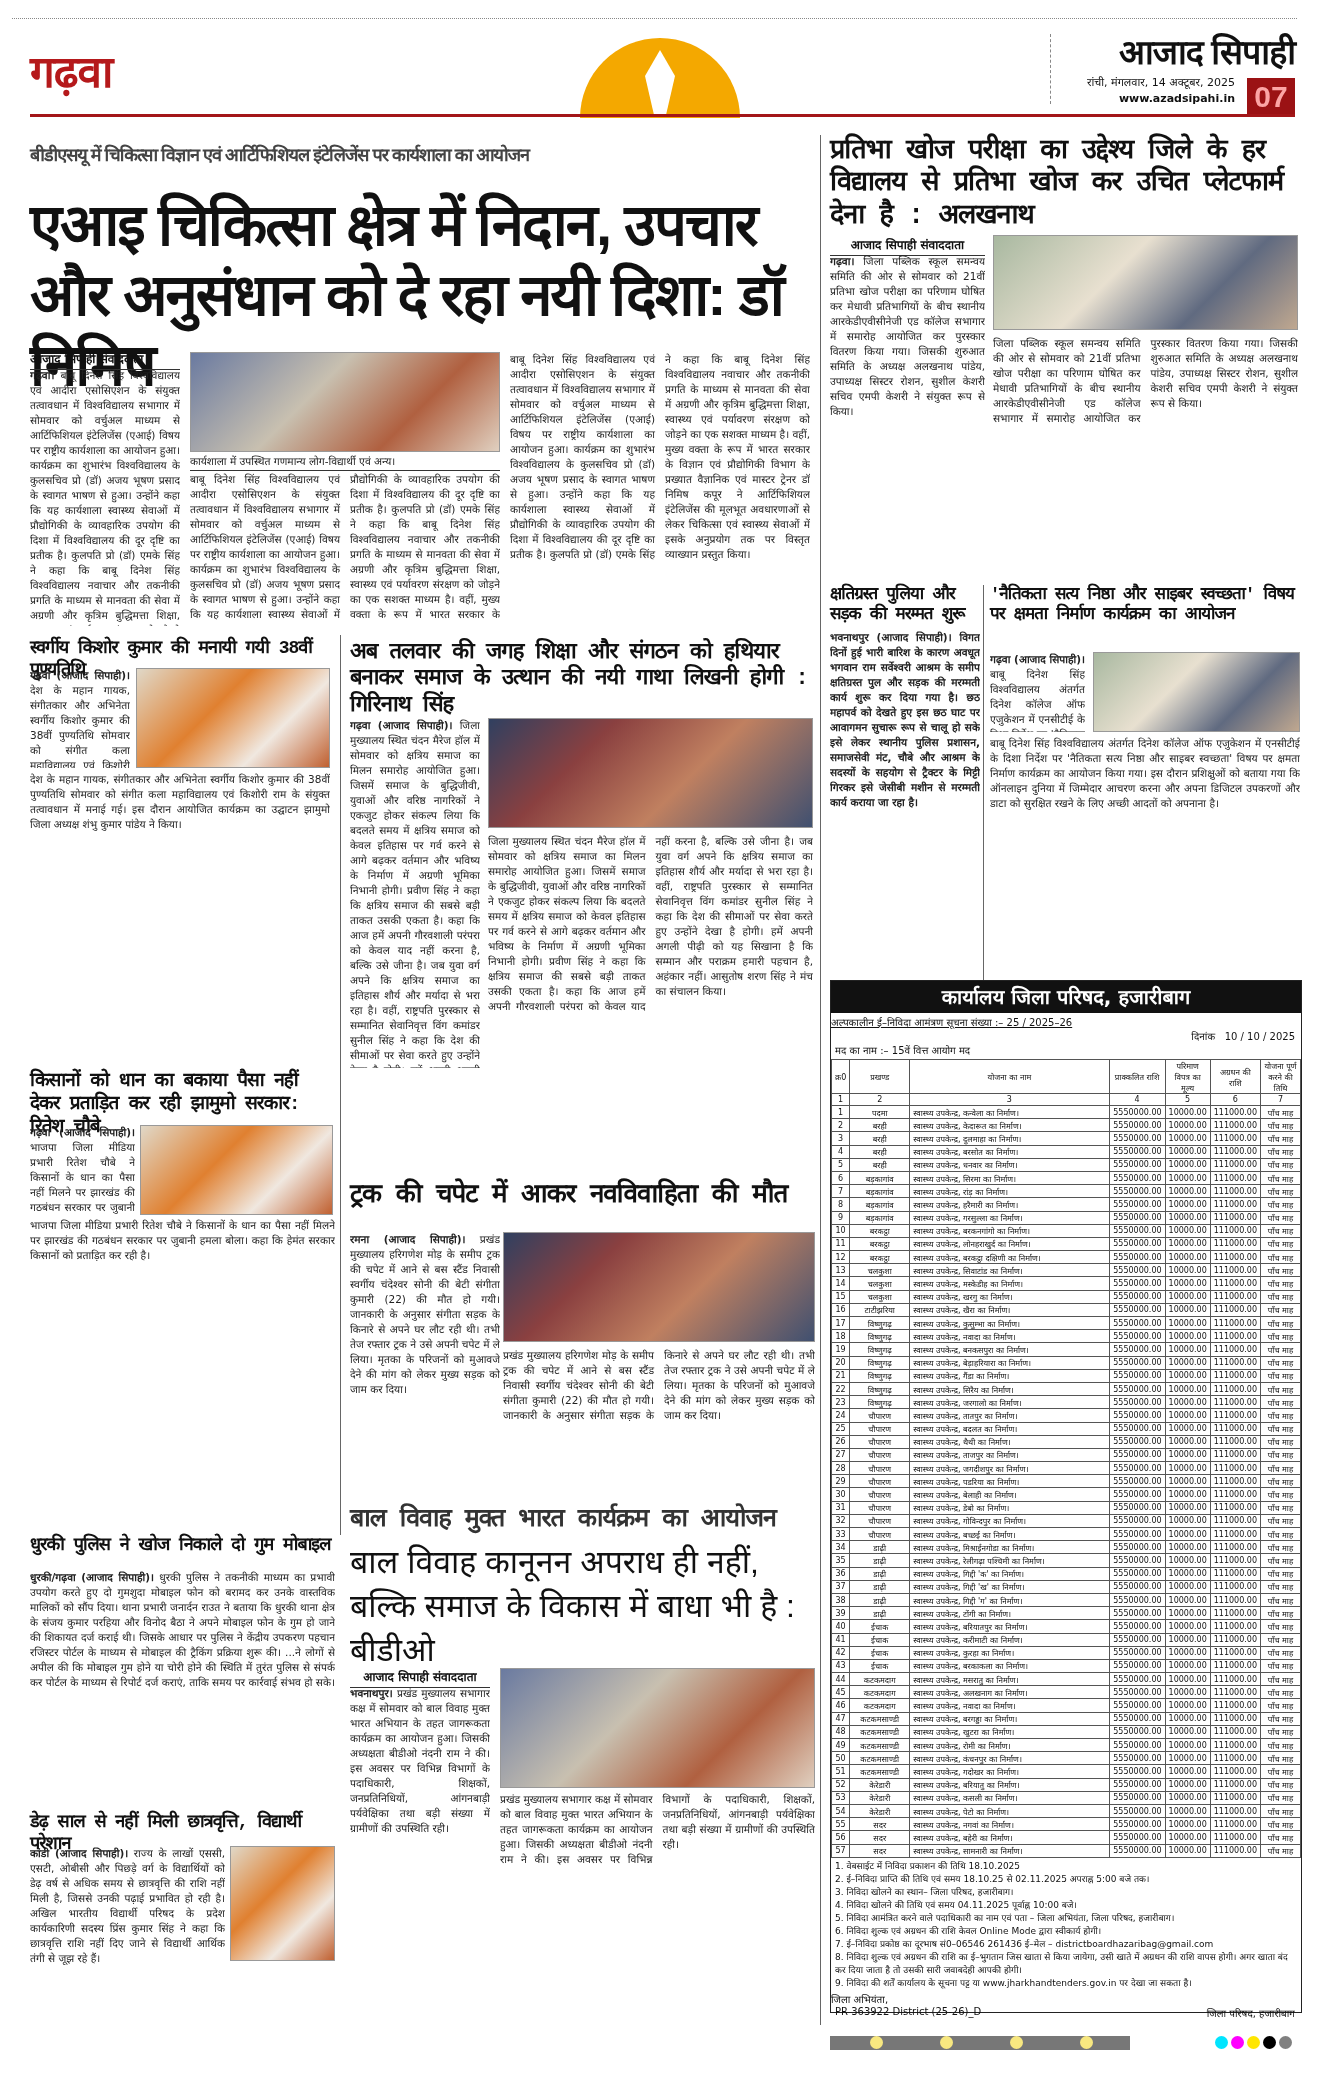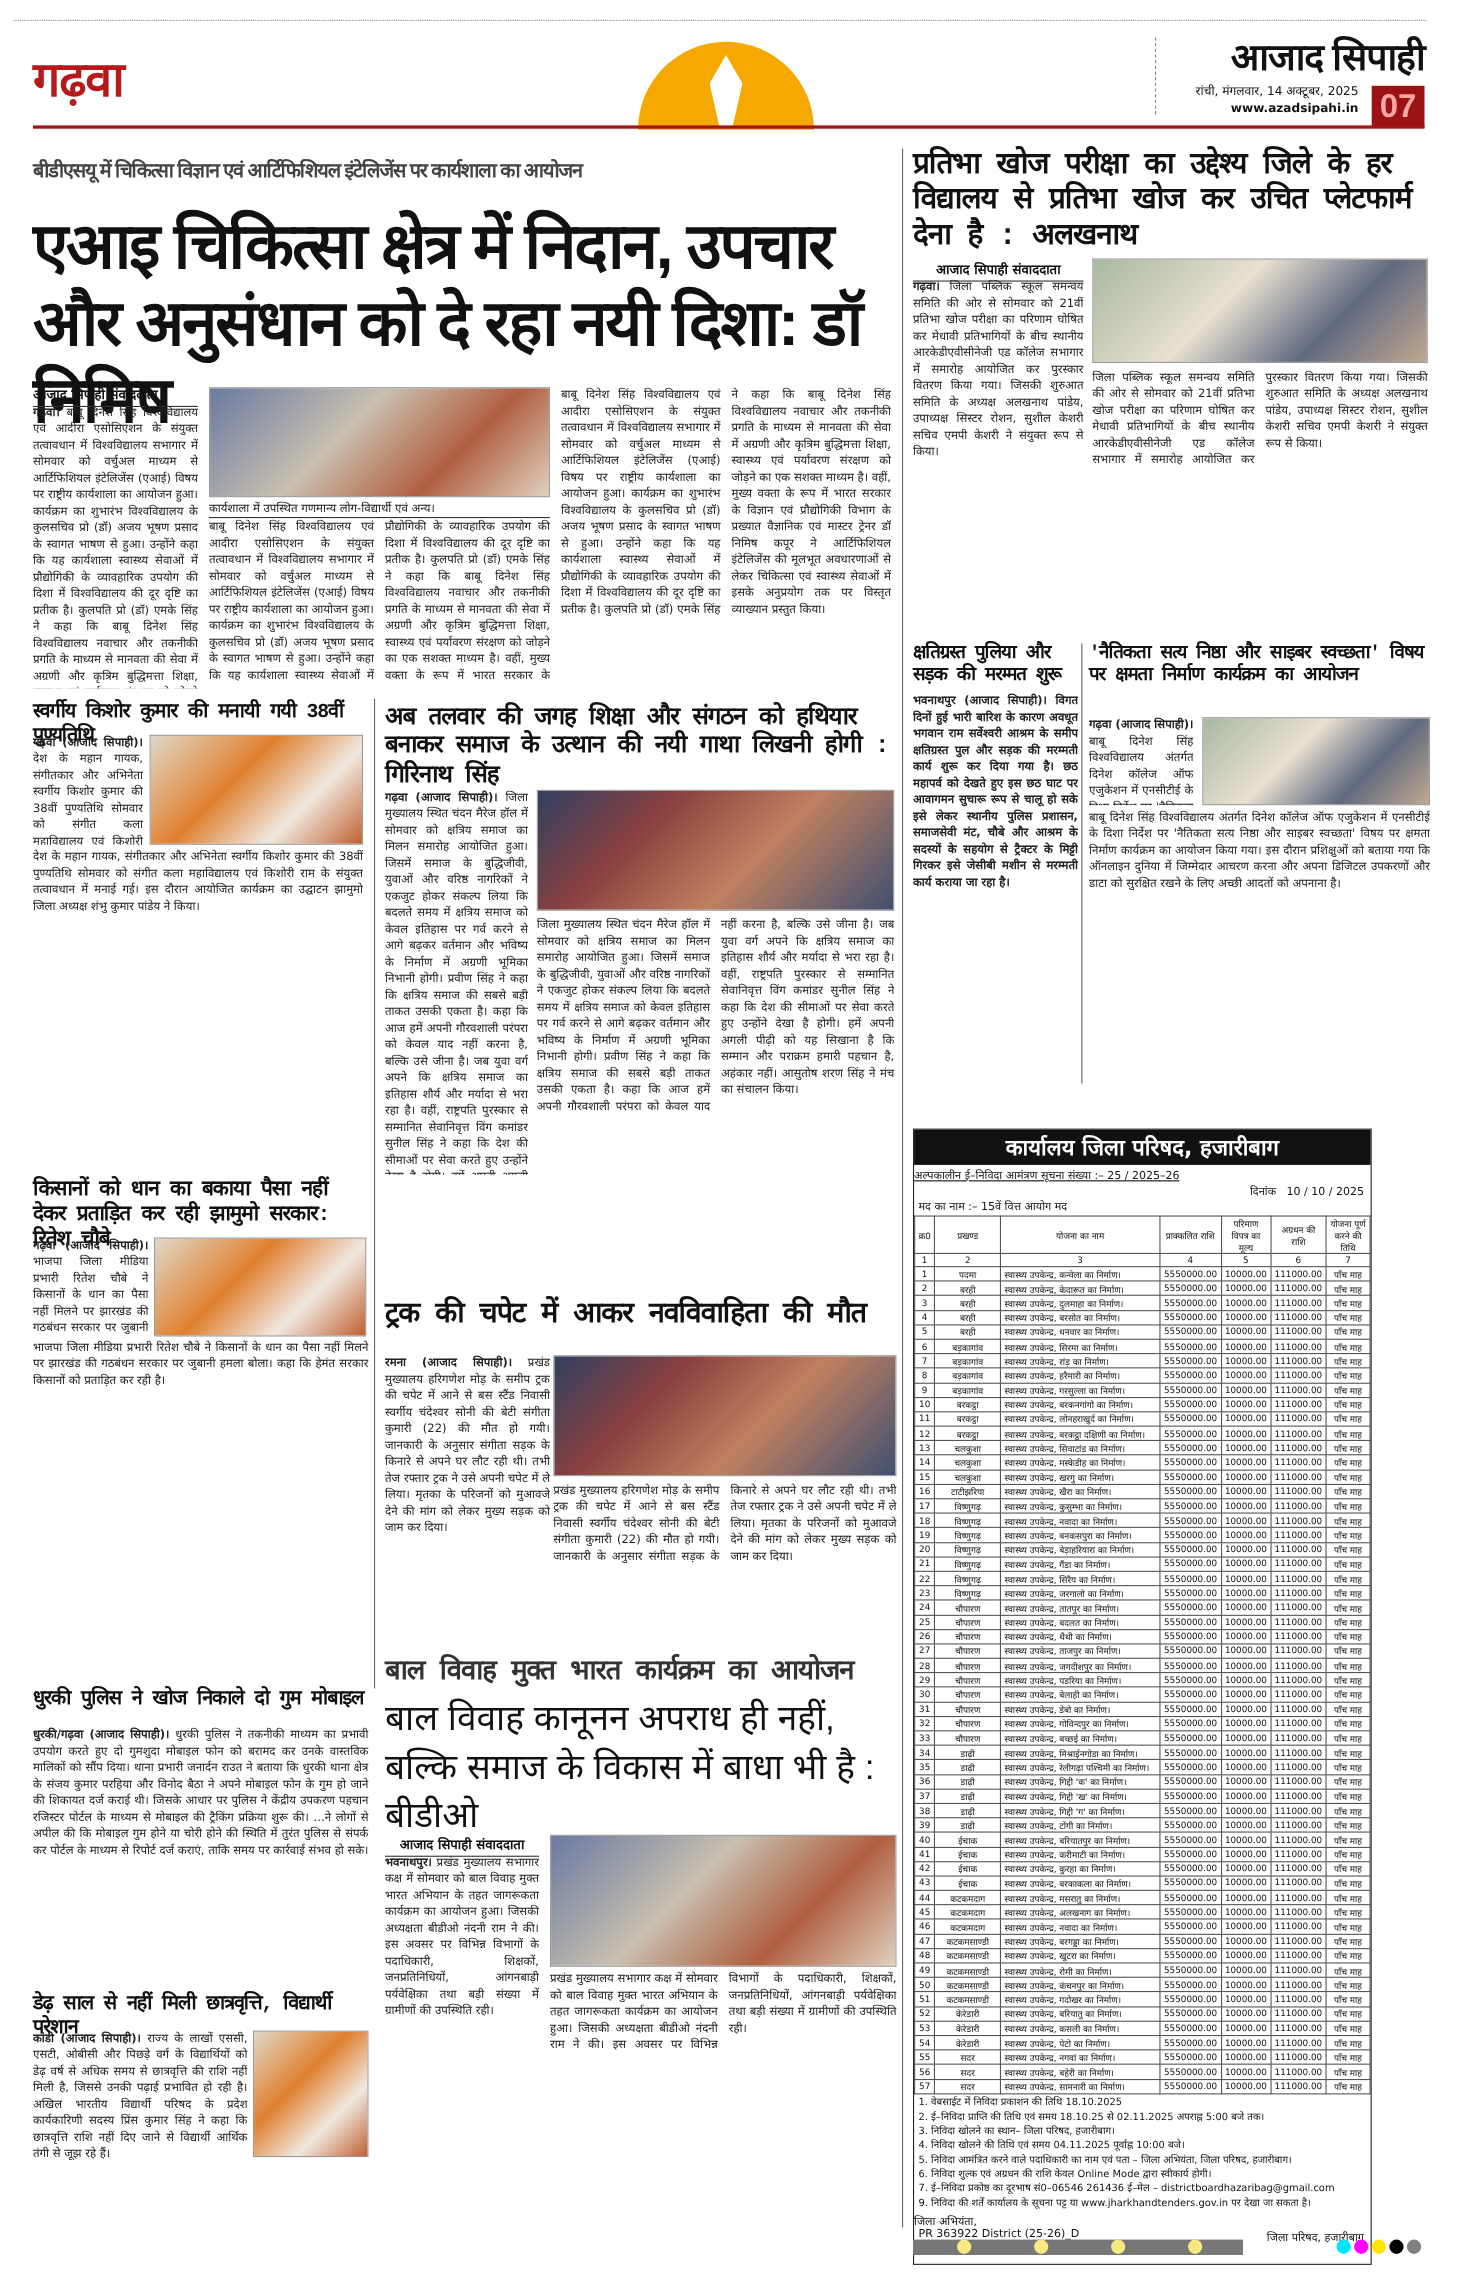--- a/index.html
+++ b/index.html
@@ -21,21 +21,21 @@
 .h2{font-weight:bold;font-family:Liberation Mono, monospace;letter-spacing:-1px;line-height:1.2}
 .byline{font-size:12px;font-weight:bold;border-bottom:1px solid #333;padding-bottom:2px}
 .body{font-size:10.5px;line-height:15px;text-align:justify;color:#222}
 .body b{font-weight:bold}
 .photo{background:linear-gradient(135deg,#7a5a3c,#b8935a 40%,#5a4a3a 70%,#a0a0a0);border:1px solid #999}
 .photo.blue{background:linear-gradient(135deg,#6a7aa0,#c8c0b0 40%,#b06040 70%,#e0d0c0)}
 .photo.green{background:linear-gradient(135deg,#a8b8a0,#e8e0d0 40%,#606a80 70%,#c0a890)}
 .photo.crowd{background:linear-gradient(135deg,#304060,#8a4040 30%,#c08060 60%,#405070)}
 .photo.orange{background:linear-gradient(135deg,#e0d8c8,#e08030 40%,#f0e8e0 70%,#c06030)}
 .caption{font-size:10.5px;color:#222;border-bottom:1px solid #333;padding-bottom:2px}
-.notice{left:830px;top:1026px;width:417px;height:1033px;border:1.5px solid #222}
+.notice{left:830px;top:980px;width:472px;height:1033px;border:1.5px solid #222}
 .notice-head{background:#111;color:#fff;font-size:20px;font-weight:bold;text-align:center;height:32px;line-height:32px}
 .notice-sub{font-size:10px;text-align:left;text-decoration:underline;margin-top:2px}
 .notice-date{font-size:10px;text-align:right;padding-right:6px}
 .notice-fund{font-size:10px;padding-left:4px}
 table.tender{width:100%;border-collapse:collapse;font-size:8px;margin-top:2px}
 table.tender th,table.tender td{border:1px solid #555;padding:0 3px;height:13.2px;white-space:nowrap;overflow:hidden}
 table.tender th{font-weight:normal;font-size:8px;height:34px;text-align:center}
 table.tender td.c{text-align:center}
 table.tender td.r{text-align:right}
 .notes{font-size:9px;line-height:13px;padding:2px 4px}
@@ -661,20 +661,21 @@
       </tbody>
   </table>
   <div class="notes" id="notes">
       <div>1. वेबसाईट में निविदा प्रकाशन की तिथि 18.10.2025</div>
       <div>2. ई–निविदा प्राप्ति की तिथि एवं समय  18.10.25 से 02.11.2025 अपराह्न 5:00 बजे तक।</div>
       <div>3. निविदा खोलने का स्थान– जिला परिषद, हजारीबाग।</div>
       <div>4. निविदा खोलने की तिथि एवं समय 04.11.2025  पूर्वाह्न 10:00 बजे।</div>
       <div>5. निविदा आमंत्रित करने वाले पदाधिकारी का नाम एवं पता – जिला अभियंता, जिला परिषद, हजारीबाग।</div>
       <div>6. निविदा शुल्क एवं अग्रधन की राशि केवल Online Mode द्वारा स्वीकार्य होगी।</div>
       <div>7. ई–निविदा प्रकोष्ठ का दूरभाष सं0–06546 261436 ई–मेल – districtboardhazaribag@gmail.com</div>
+      <div>8. निविदा शुल्क एवं अग्रधन की राशि का ई–भुगतान जिस खाता से किया जायेगा, उसी खाते में अग्रधन की राशि वापस होगी। अगर खाता बंद कर दिया जाता है तो उसकी सारी जवाबदेही आपकी होगी।</div>
       <div>9. निविदा की शर्तें कार्यालय के सूचना पट्ट या www.jharkhandtenders.gov.in पर देखा जा सकता है।</div>
     </div>
   <div class="sign">जिला अभियंता,</div>
   <div style="display:flex;justify-content:space-between">
     <div class="prno">PR 363922 District (25-26)_D</div>
     <div class="sign">जिला परिषद, हजारीबाग</div>
   </div>
 </div>
 
 <div class="abs regbar"></div>

